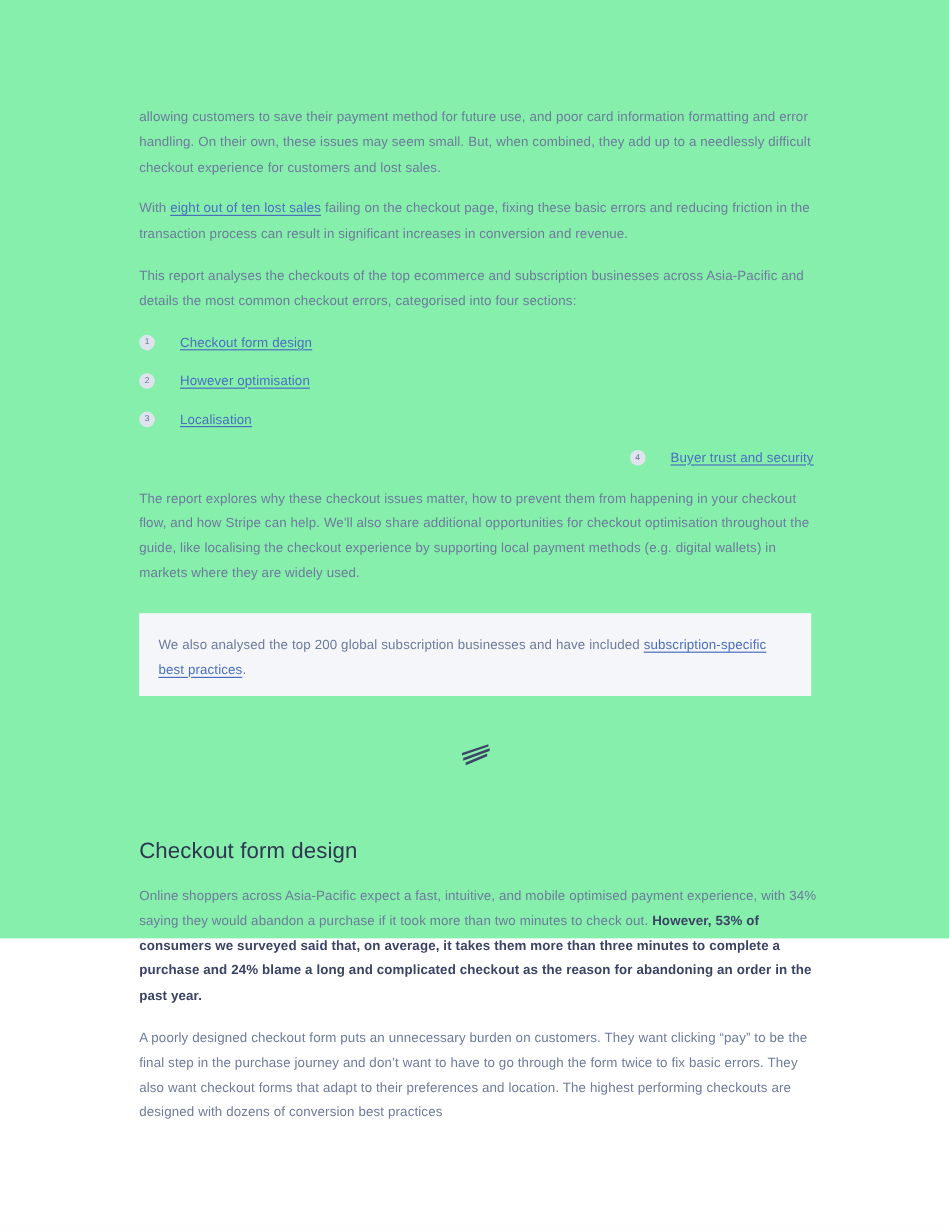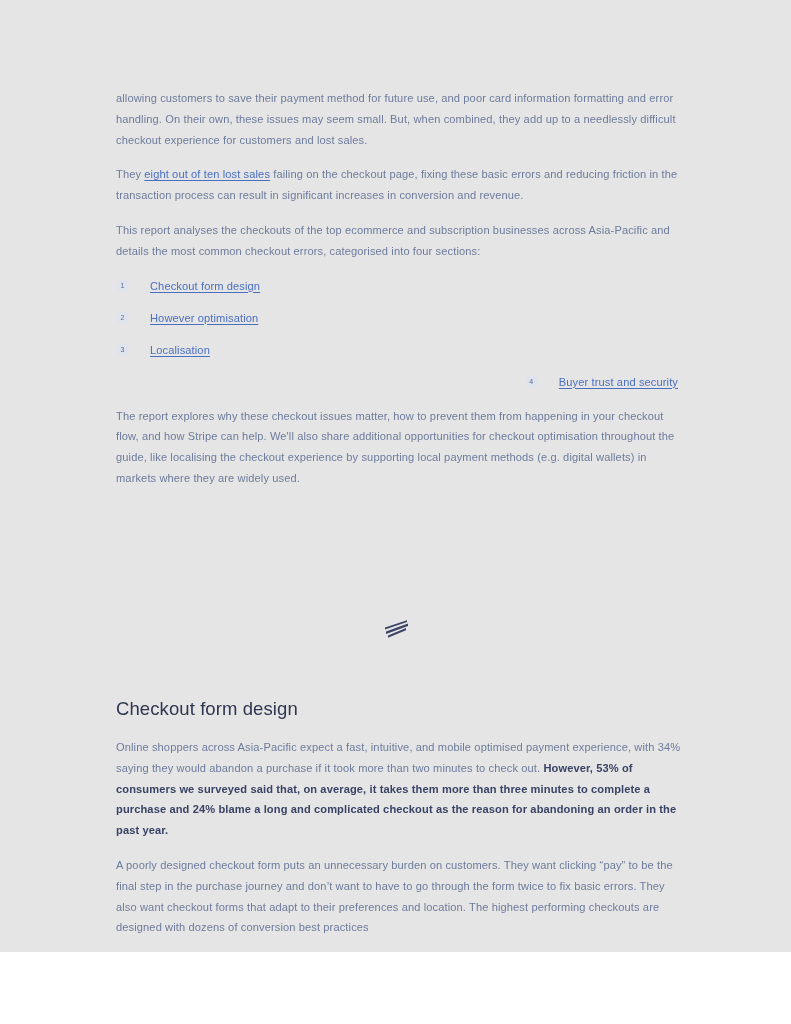--- a/index.html
+++ b/index.html
@@ -13,22 +13,22 @@
     font-family: "Liberation Sans", sans-serif;
     -webkit-font-smoothing: antialiased;
     position: relative;
     overflow: hidden;
   }
 
   .page {
     position: absolute;
     left: 0; top: 0;
     width: 791px;
-    height: 952px;
-    background: #e5e5e5;
+    height: 782px;
+    background: #86efac;
   }
 
   .content {
     position: absolute;
     left: 116px;
     top: 88px;
     width: 562px;
   }
 
   p.body {
@@ -145,21 +145,21 @@
 </style>
 </head>
 <body>
 
 <div class="page">
 
   <div class="content">
 
     <p class="body">allowing customers to save their payment method for future use, and poor card information formatting and error handling. On their own, these issues may seem small. But, when combined, they add up to a needlessly difficult checkout experience for customers and lost sales.</p>
 
-    <p class="body"><span>They </span><a class="link" href="#">eight out of ten lost sales</a><span> failing on the checkout page, fixing these basic errors and reducing friction in the transaction process can result in significant increases in conversion and revenue.</span></p>
+    <p class="body"><span>With </span><a class="link" href="#">eight out of ten lost sales</a><span> failing on the checkout page, fixing these basic errors and reducing friction in the transaction process can result in significant increases in conversion and revenue.</span></p>
 
     <p class="body tight">This report analyses the checkouts of the top ecommerce and subscription businesses across Asia-Pacific and details the most common checkout errors, categorised into four sections:</p>
 
     <ol class="ordered-list">
       <li>
         <span class="num-badge">1</span>
         <a class="list-link" href="#">Checkout form design</a>
       </li>
       <li>
         <span class="num-badge">2</span>
@@ -172,20 +172,23 @@
       <li>
         <span class="num-badge">4</span>
         <a class="list-link" href="#">Buyer trust and security</a>
       </li>
     </ol>
 
     <p class="body" style="margin-top:16px">The report explores why these checkout issues matter, how to prevent them from happening in your checkout flow, and how Stripe can help. We'll also share additional opportunities for checkout optimisation throughout the guide, like localising the checkout experience by supporting local payment methods (e.g. digital wallets) in markets where they are widely used.</p>
 
   </div>
 
+  <div class="callout">
+    <p><span>We also analysed the top 200 global subscription businesses and have included </span><a class="link" href="#">subscription-specific best practices</a><span>.</span></p>
+  </div>
 
   <div class="divider-wrap">
     <span class="divider-mark">
       <svg width="28" height="22" viewBox="0 0 28 22" xmlns="http://www.w3.org/2000/svg" aria-hidden="true">
         <g fill="#3d4468">
           <polygon points="6,15.5 24,8.0 24,10.3 6,17.8"></polygon>
           <polygon points="4,11.6 26,3.6 26,5.9 4,13.9"></polygon>
           <polygon points="3,7.6 25,0.2 25,2.0 3,9.5"></polygon>
         </g>
       </svg>

